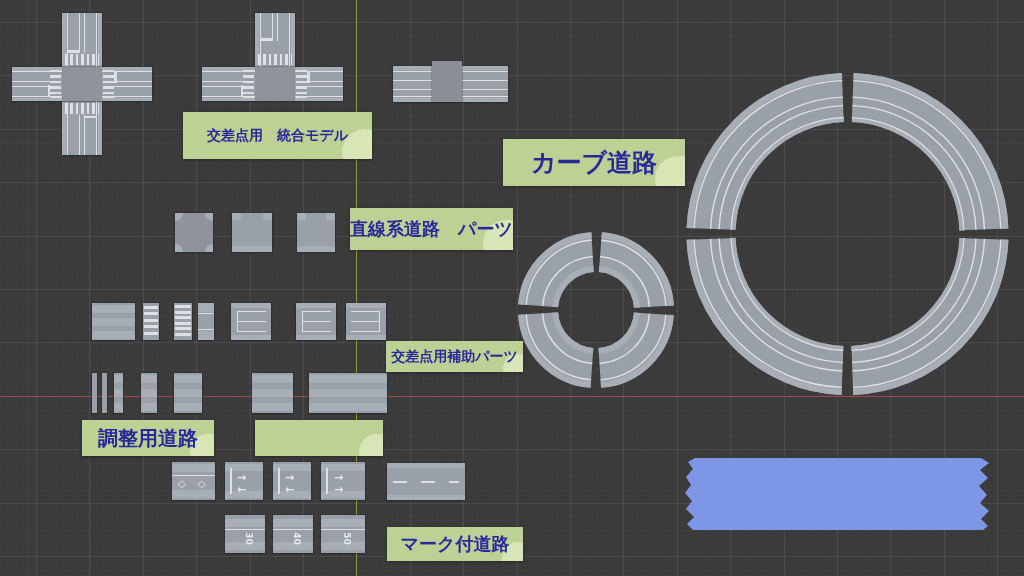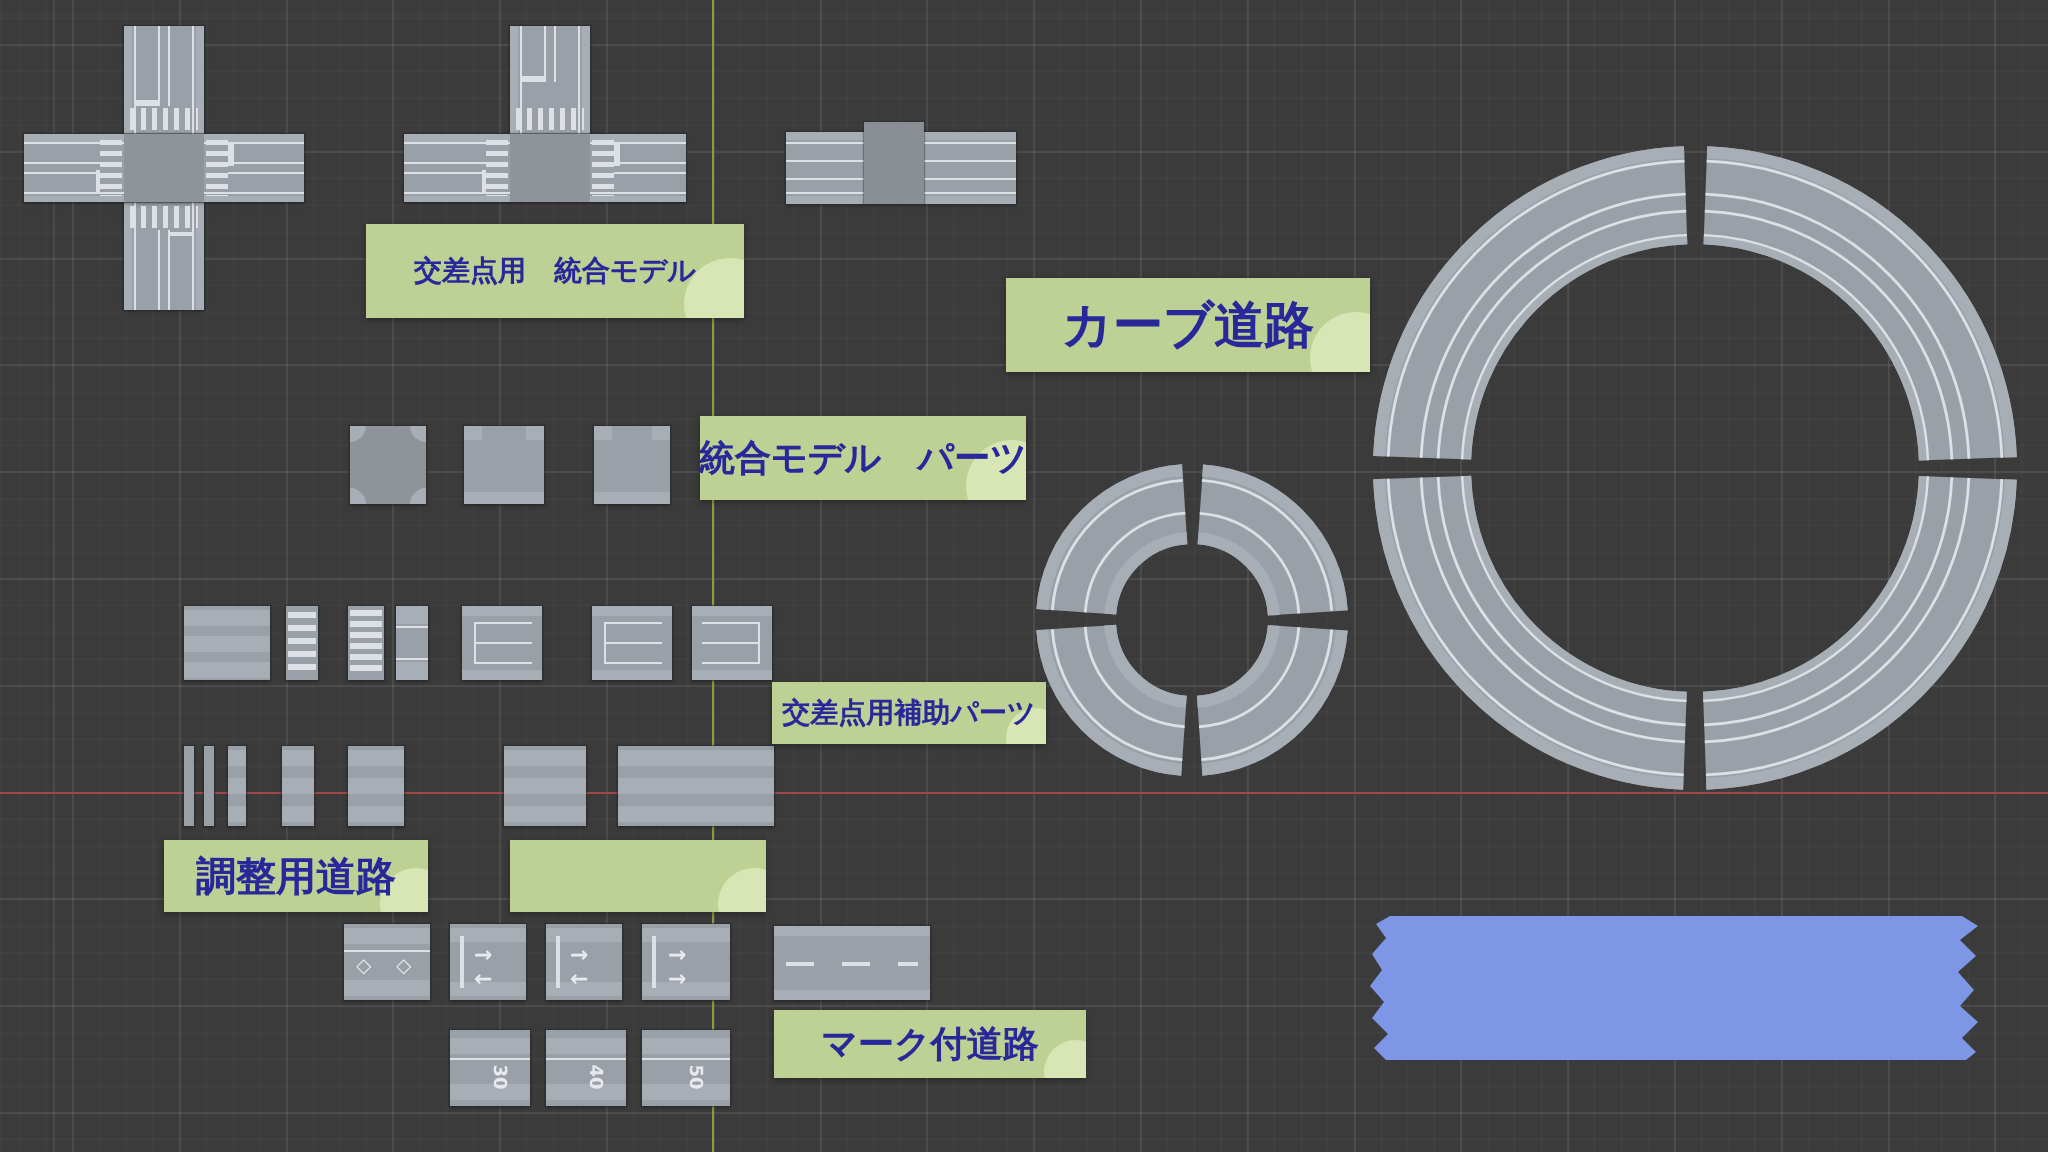--- a/index.html
+++ b/index.html
@@ -278,34 +278,34 @@
   <div class="label" style="left:183px;top:112px;width:189px;height:47px;font-size:14px">
       <i></i>
       <span style="position:relative">交差点用　統合モデル</span>
     </div>
   <div class="label" style="left:503px;top:139px;width:182px;height:47px;font-size:25px">
       <i></i>
       <span style="position:relative">カーブ道路</span>
     </div>
   <div class="label" style="left:350px;top:208px;width:163px;height:42px;font-size:18px">
       <i></i>
-      <span style="position:relative">統合モデル　パーツ</span>
+      <span style="position:relative">直線系道路　パーツ</span>
     </div>
   <div class="label" style="left:386px;top:341px;width:137px;height:31px;font-size:14px">
       <i style="width:30px;height:30px;right:-10px;bottom:-12px"></i>
       <span style="position:relative">交差点用補助パーツ</span>
     </div>
   <div class="label" style="left:82px;top:420px;width:132px;height:36px;font-size:20px">
       <i style="width:36px;height:36px;right:-12px;bottom:-14px"></i>
       <span style="position:relative">調整用道路</span>
     </div>
   <div class="label" style="left:255px;top:420px;width:128px;height:36px;font-size:20px">
       <i style="width:36px;height:36px;right:-12px;bottom:-14px"></i>
     </div>
-  <div class="label" style="left:387px;top:505px;width:156px;height:34px;font-size:18px">
+  <div class="label" style="left:387px;top:527px;width:136px;height:34px;font-size:18px">
       <i style="width:32px;height:32px;right:-11px;bottom:-13px"></i>
       <span style="position:relative">マーク付道路</span>
     </div>
 
   <div class="banner" style="left:683px;top:458px;width:310px;height:72px">
     <div class="tape"></div>
   </div>
 
 </div>
 

